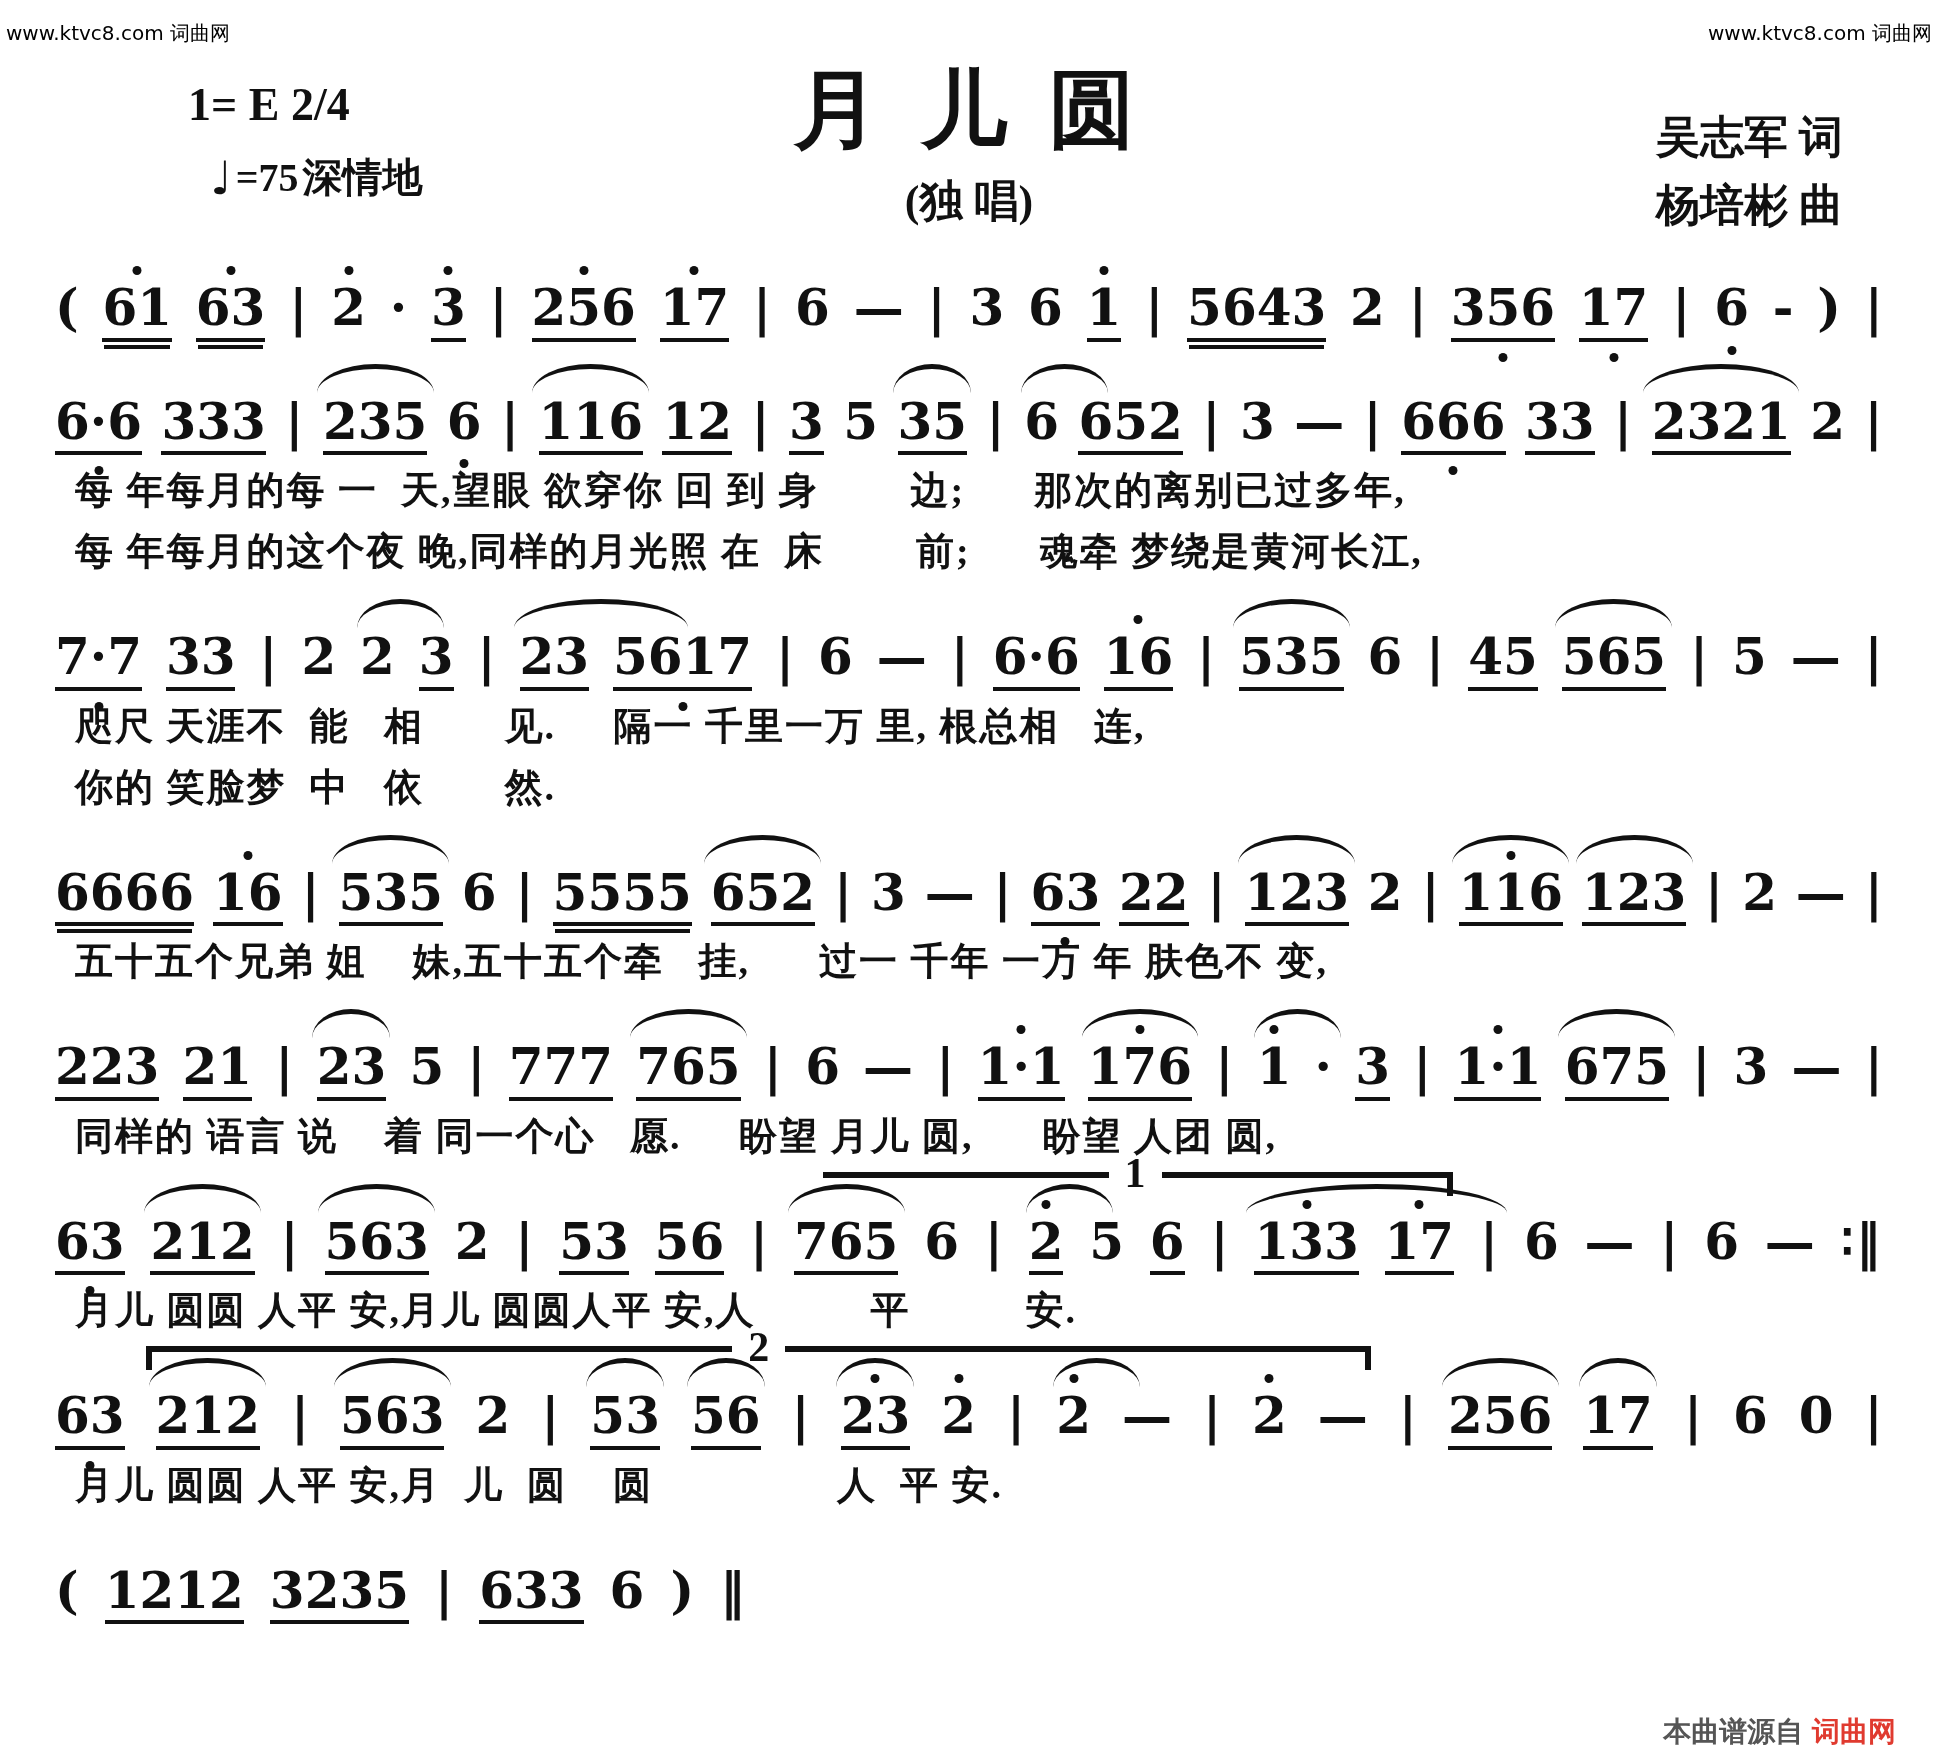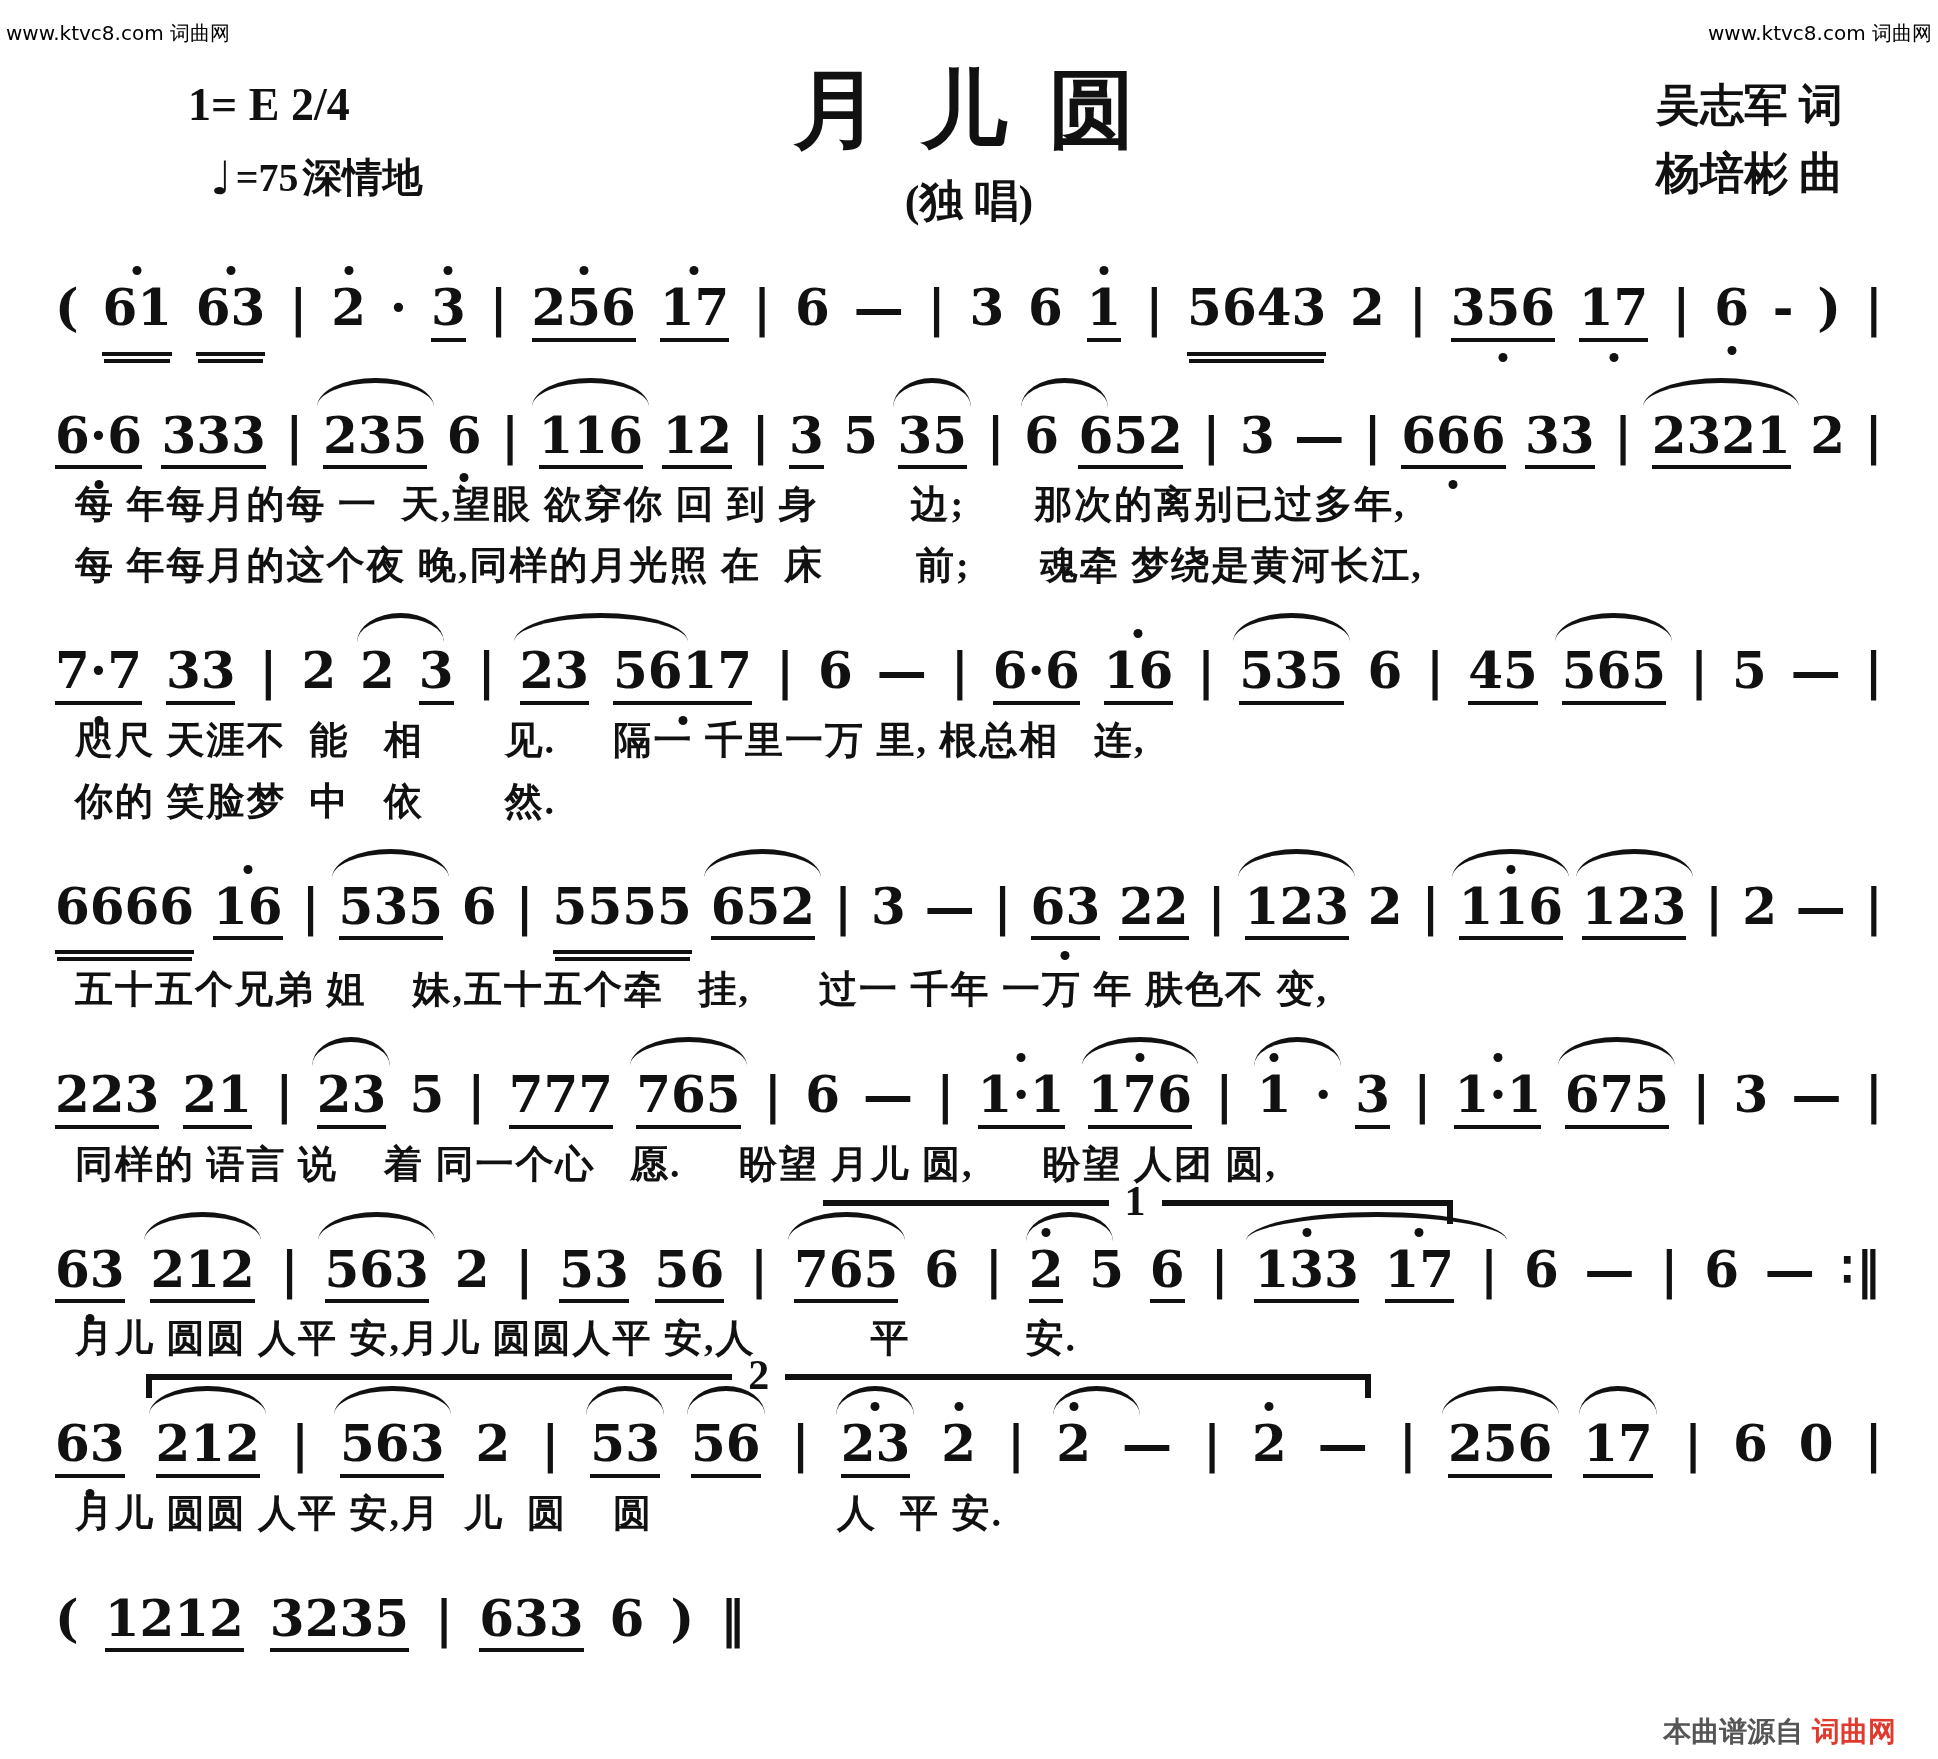--- a/index.html
+++ b/index.html
@@ -11,34 +11,34 @@
   .wm{position:absolute;top:20px;font:20px "DejaVu Sans","Liberation Sans",sans-serif;color:#000000;}
   .wm-left{left:6px;}
   .wm-right{right:6px;}
   
   .header{position:relative;height:238px;padding-left:44px;}
   .keysig{position:absolute;left:188px;top:78px;font-size:46px;font-weight:bold;}
   .tempo{position:absolute;left:210px;top:150px;font-size:40px;font-weight:bold;display:flex;align-items:center;gap:4px;}
   .tempo .note{font-family:"DejaVu Sans",sans-serif;font-size:46px;line-height:1;}
   .title{position:absolute;left:0;right:0;top:52px;text-align:center;font-size:86px;font-weight:bold;letter-spacing:10px;}
   .subtitle{position:absolute;left:0;right:0;top:172px;text-align:center;font-size:44px;font-weight:bold;}
-  .credits{position:absolute;right:95px;top:72px;text-align:center;font-size:44px;font-weight:bold;line-height:1.55;}
+  .credits{position:absolute;right:95px;top:104px;text-align:center;font-size:44px;font-weight:bold;line-height:1.55;}
   
   .score{position:relative;padding:0 55px;}
   .line-wrap{position:relative;padding-top:44px;margin-bottom:10px;}
   .music-line{
     display:flex;justify-content:space-between;align-items:baseline;
     font-family:"DejaVu Serif","Liberation Serif",serif;
     font-size:50px;font-weight:bold;line-height:1.05;position:relative;
   }
   .line-wrap.coda .music-line{width:480px;justify-content:flex-start;gap:26px;}
   .tok{position:relative;white-space:nowrap;}
   .tok .txt{font-weight:bold;font-style:normal;display:inline-block;}
   .tok.u1 .txt{border-bottom:4px solid #111;padding-bottom:3px;}
-  .tok.u2 .txt{border-bottom:4px solid #111;padding-bottom:17px;}
+  .tok.u2 .txt{border-bottom:4px solid #111;padding-bottom:3px;}
   .tok.u2::after{content:"";position:absolute;left:2px;right:2px;bottom:-7px;height:4px;background:#111;}
   .tok.bar{font-weight:normal;}
   .dot-a,.dot-b{position:absolute;left:50%;width:9px;height:9px;border-radius:50%;background:#111;transform:translateX(-50%);}
   .dot-a{top:-16px;}
   .dot-b{bottom:-20px;}
   .slur{position:absolute;top:-32px;left:-6%;width:112%;height:24px;
         border-top:5px solid #111;border-radius:50% 50% 0 0/100% 100% 0 0;}
   .slur.slur-w{width:250%;left:-8%;}
   .rep .txt{letter-spacing:2px;}
   

